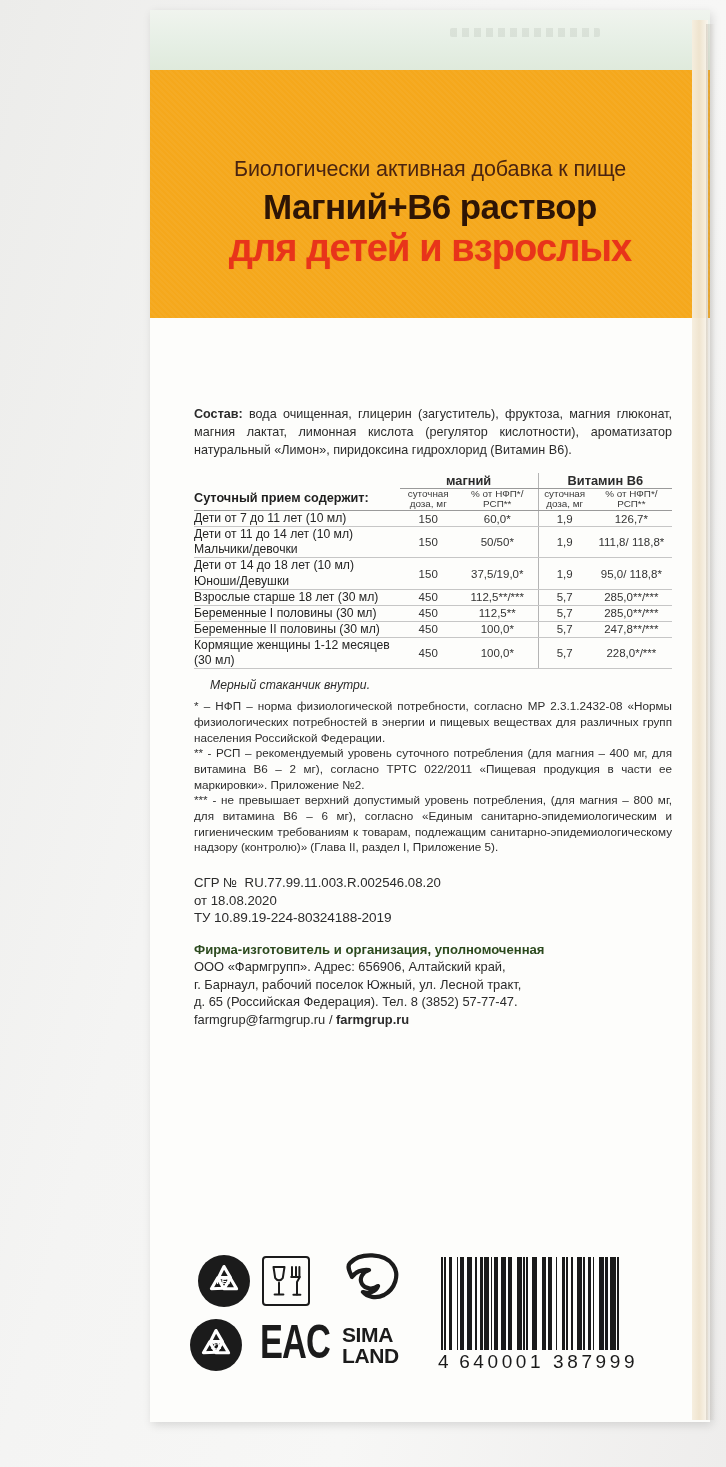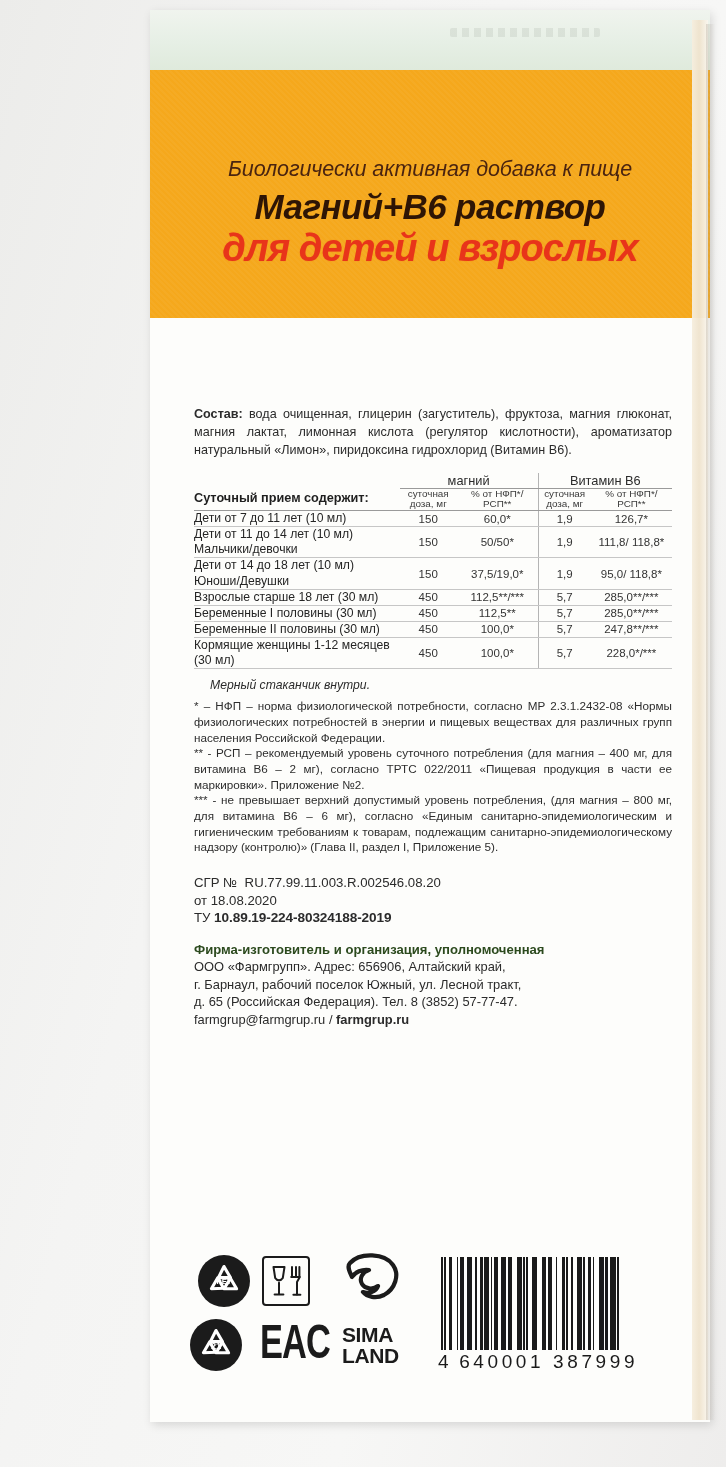--- a/index.html
+++ b/index.html
@@ -73,21 +73,20 @@
   .banner {
     position: absolute;
     left: 0;
     top: 60px;
     width: 100%;
     height: 248px;
     background: #f5a81c;
     background-image:
       repeating-linear-gradient(45deg, rgba(255,255,255,.035) 0 2px, rgba(0,0,0,0) 2px 4px);
     overflow: hidden;
-    font-style: italic;
   }
   .banner-inner {
     position: absolute;
     left: 0;
     right: 0;
     top: 88px;
     text-align: center;
     padding: 0 14px;
   }
   .kicker {
@@ -141,21 +140,21 @@
   table.nutri {
     width: 100%;
     border-collapse: collapse;
     font-size: 11.4px;
     color: #2b2b2b;
   }
   table.nutri td, table.nutri th { vertical-align: middle; padding: 0; }
 
   .grp-row th {
     font-size: 12.8px;
-    font-weight: normal;
+    font-weight: bold;
     text-align: center;
     padding-bottom: 3px;
     border-bottom: 1.1px solid #9a9a9a;
   }
   .grp-row th.blank { border-bottom: none; }
   .grp-row th.mg { border-right: 1px solid #b4b4b4; }
 
   .sub-row td {
     font-size: 9.9px;
     line-height: 1.08;
@@ -211,21 +210,21 @@
   }
   .footnotes p { margin-bottom: 0; }
 
   
   .certs {
     margin-top: 19px;
     font-size: 13.2px;
     line-height: 1.33;
     color: #2b2b2b;
   }
-  .certs .tu b { font-weight: bold; font-size: 13.6px; letter-spacing: -.1px; }
+  .certs .tu b { font-weight: normal; font-size: 13.6px; letter-spacing: -.1px; }
 
   
   .maker {
     margin-top: 14px;
     font-size: 12.9px;
     line-height: 1.36;
     color: #2b2b2b;
   }
   .maker .hd {
     font-weight: bold;

